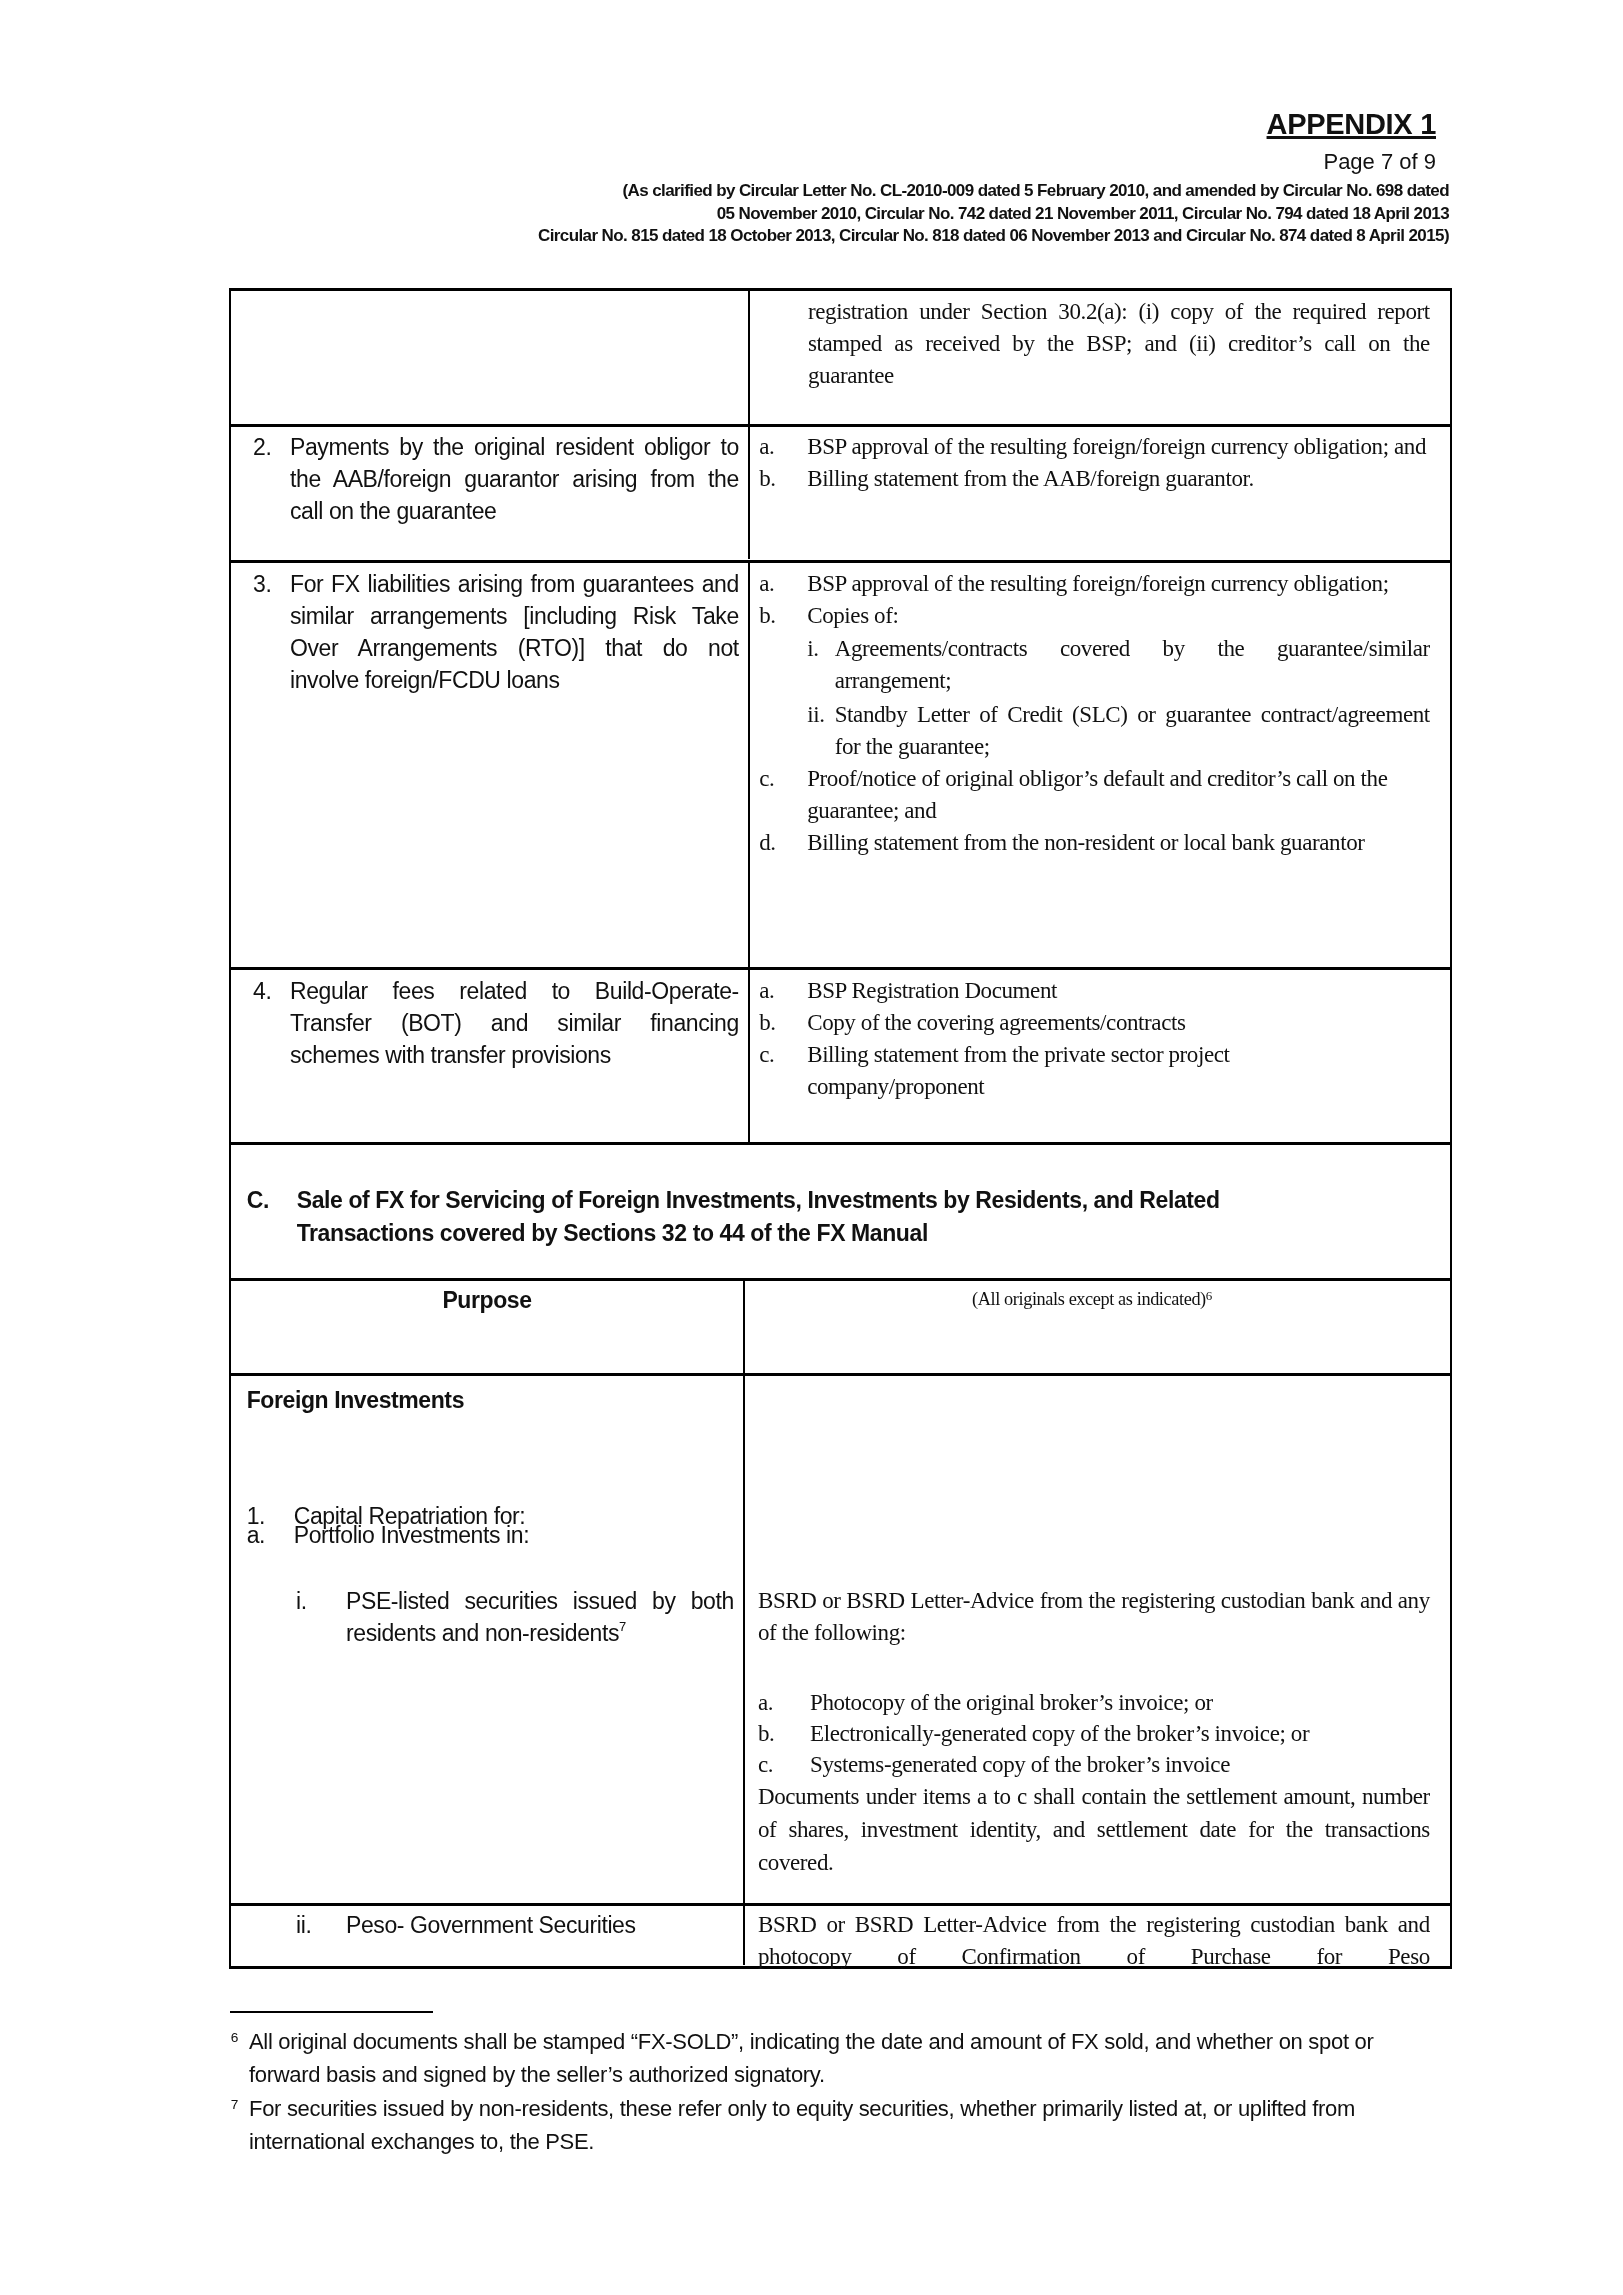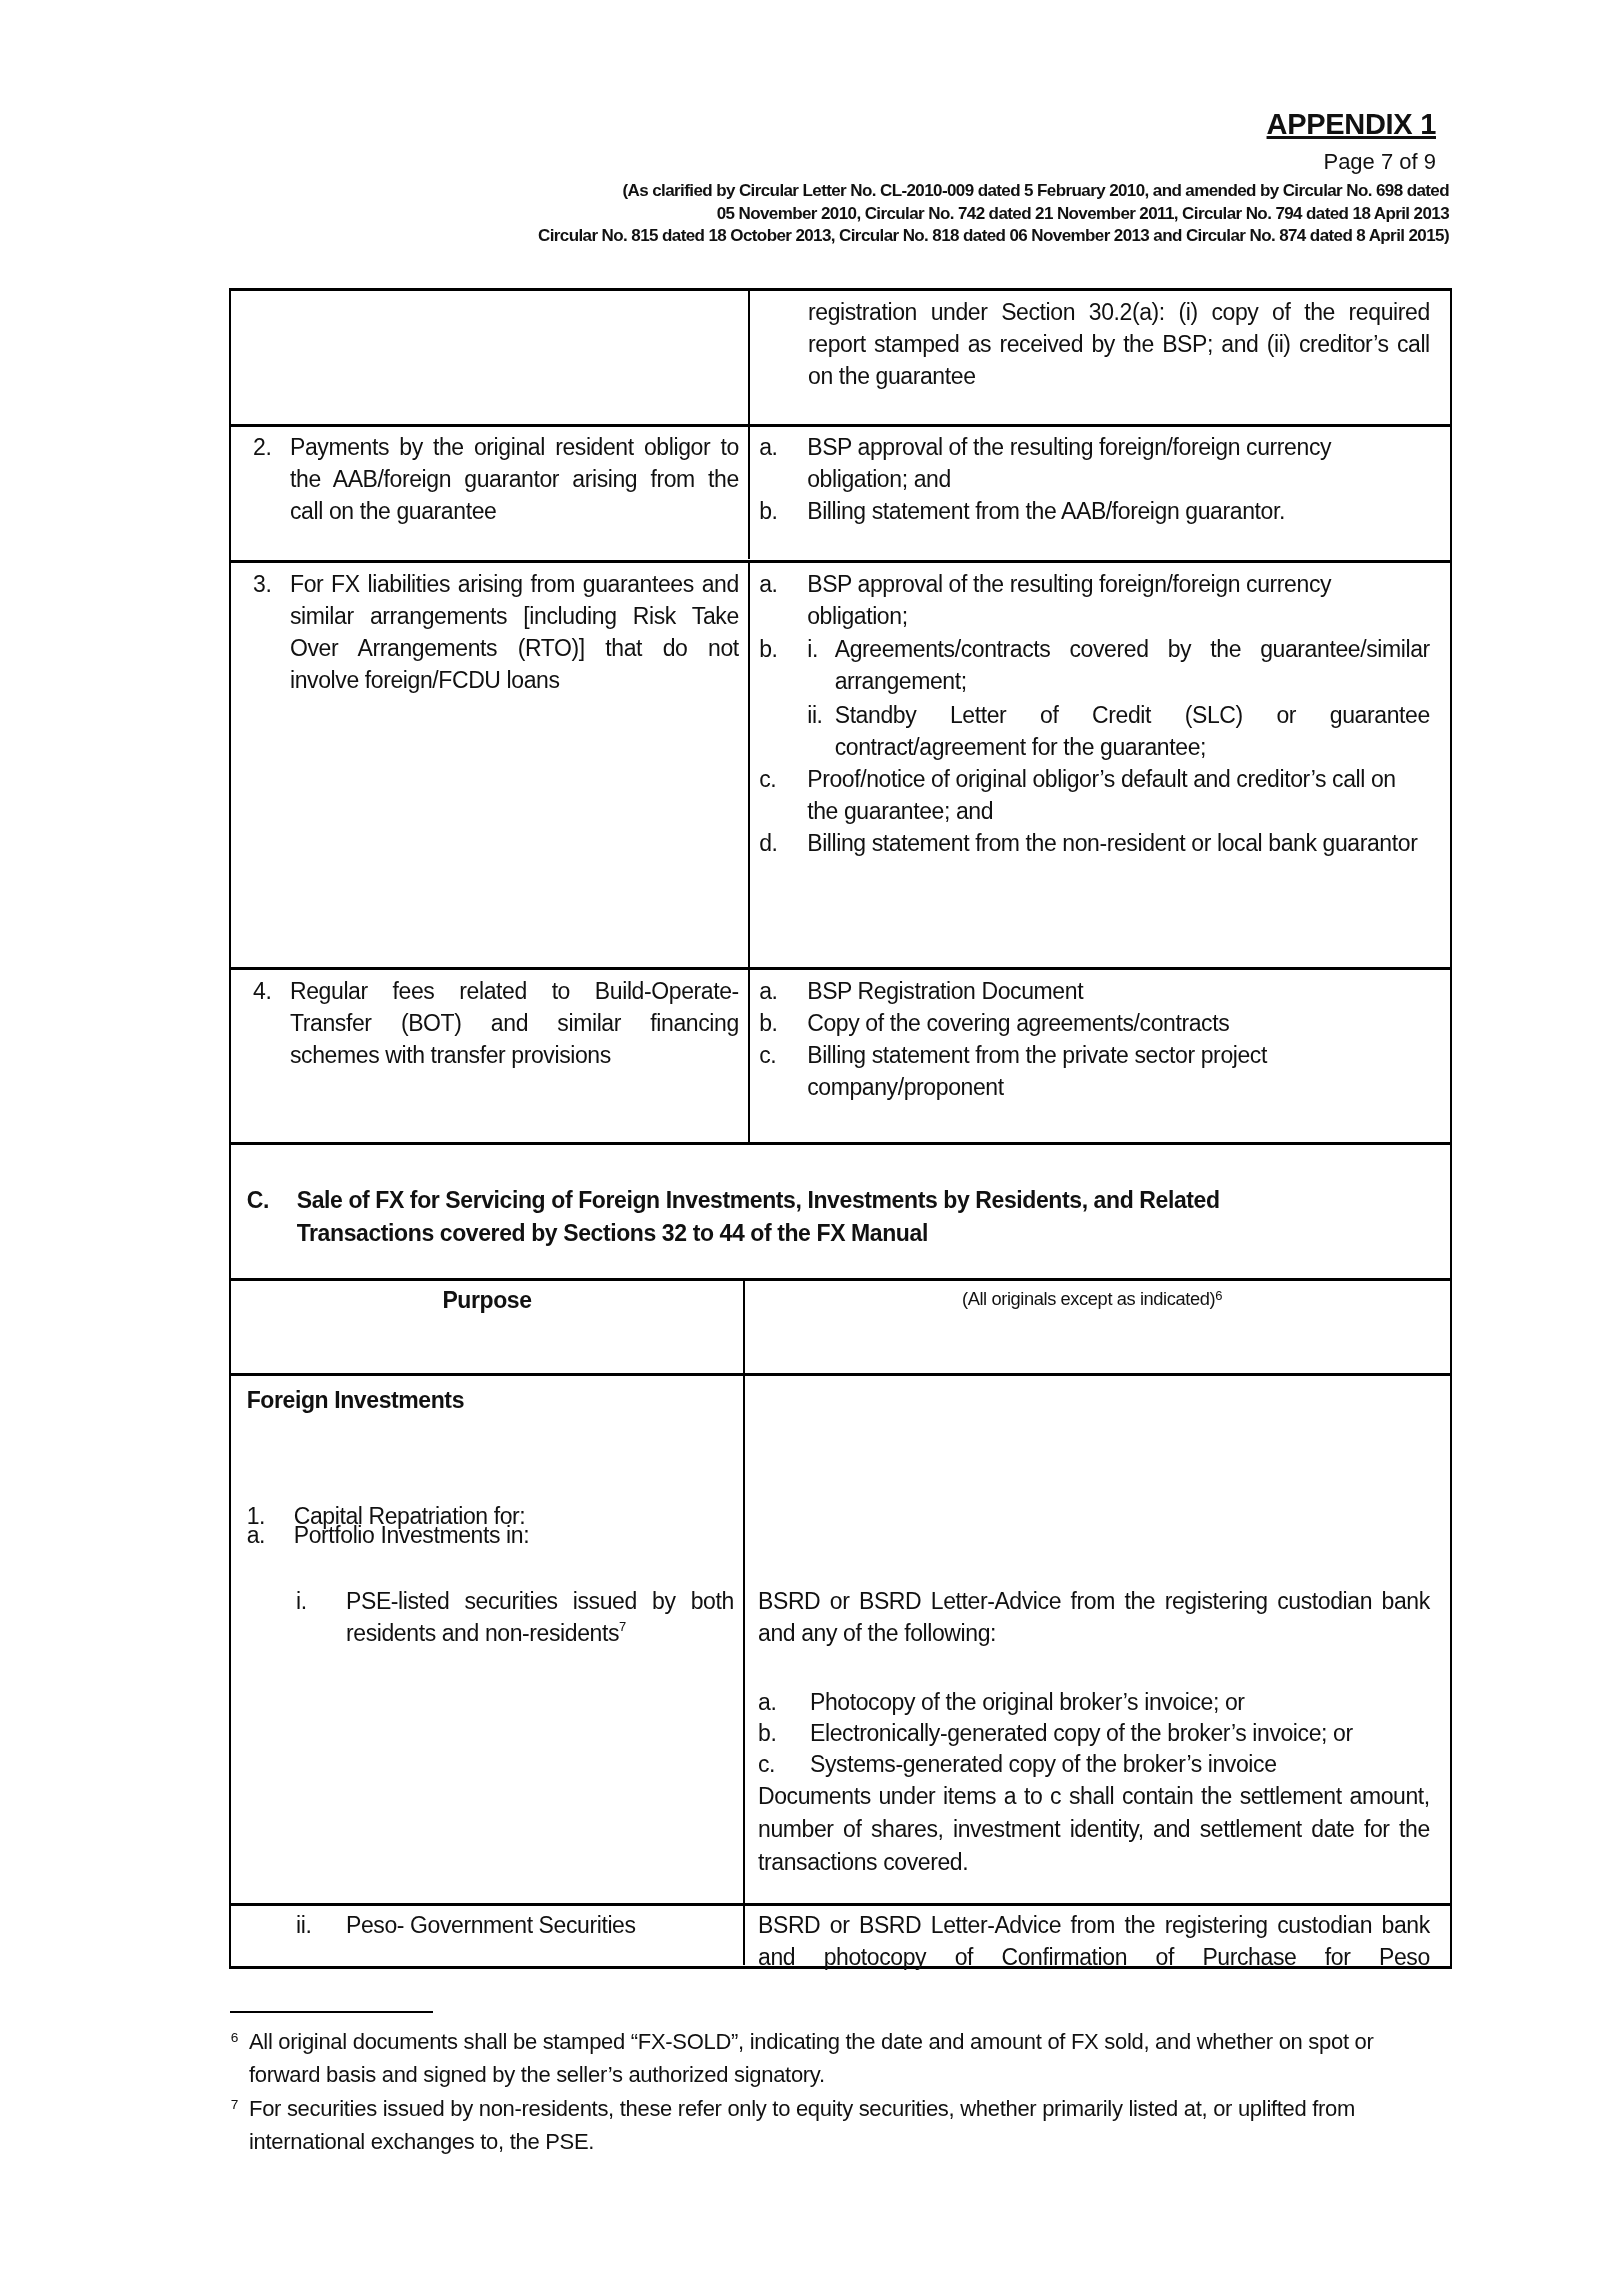--- a/index.html
+++ b/index.html
@@ -8,21 +8,21 @@
   .abs { position: absolute; }
   .hdr-title { right: 187px; top: 108px; font-size: 29px; font-weight: bold;
                text-decoration: underline; text-decoration-thickness: 2.6px;
                letter-spacing: -0.3px; font-family: "Liberation Sans Narrow","Liberation Sans",sans-serif; }
   .hdr-page { right: 187px; top: 149px; font-size: 22px; }
   .hdr-sub { right: 174px; font-size: 17px; font-weight: bold; letter-spacing: -0.6px; white-space: nowrap; }
   .tbl { position: absolute; left: 229px; width: 1219px; border-left: 2px solid #000; border-right: 2px solid #000; }
   .row { position: absolute; left: 0; width: 100%; border-top: 3.3px solid #000; box-sizing: border-box; }
   .cell { position: absolute; top: 0; bottom: 0; box-sizing: border-box; font-size: 23px; line-height: 32px; letter-spacing: -0.4px; }
   .lc { left: 0; width: 519px; border-right: 2px solid #000; }
-  .rc { left: 519px; right: 11px; }
+  .rc { left: 519px; right: 11px; font-family: Liberation Serif, serif; }
   .just { text-align: justify; text-align-last: left; }
   .li { position: relative; padding-left: 62px; }
   .li .m { position: absolute; left: 0; top: 0; }
   .li2 { position: relative; padding-left: 39px; }
   .li2 .m { position: absolute; left: 0; top: 0; }
   .bold { font-weight: bold; }
   sup { font-size: 13px; vertical-align: top; line-height: 19.6px; }
   .fn-rule { left: 230px; top: 2011px; width: 203px; border-top: 2px solid #000; }
   .fn { left: 249px; width: 1198px; font-size: 22px; line-height: 33px; letter-spacing: -0.3px; }
   .fn .num { position: absolute; left: -18.3px; top: -3.9px; font-size: 13.7px; }
@@ -71,20 +71,21 @@
         <div class="just">For FX liabilities arising from guarantees and similar arrangements [including Risk Take Over Arrangements (RTO)] that do not involve foreign/FCDU loans</div>
       </div>
     </div>
     <div class="cell rc" style="padding:5.2px 9.2px 0 9.2px;">
       <div class="li2" style="padding-left:48px">
         <span class="m">a.</span>
         <div>BSP approval of the resulting foreign/foreign currency obligation;</div>
       </div>
       <div class="li2" style="padding-left:48px">
         <span class="m">b.</span>
+        <div>Copies of:</div>
         <div class="li2" style="padding-left:27.5px; margin-top:1.3px">
           <span class="m">i.</span>
           <div class="just">Agreements/contracts covered by the guarantee/similar arrangement;</div>
         </div>
         <div class="li2" style="padding-left:27.5px; margin-top:1.3px">
           <span class="m">ii.</span>
           <div class="just">Standby Letter of Credit (SLC) or guarantee contract/agreement for the guarantee;</div>
         </div>
       </div>
       <div class="li2" style="padding-left:48px">

